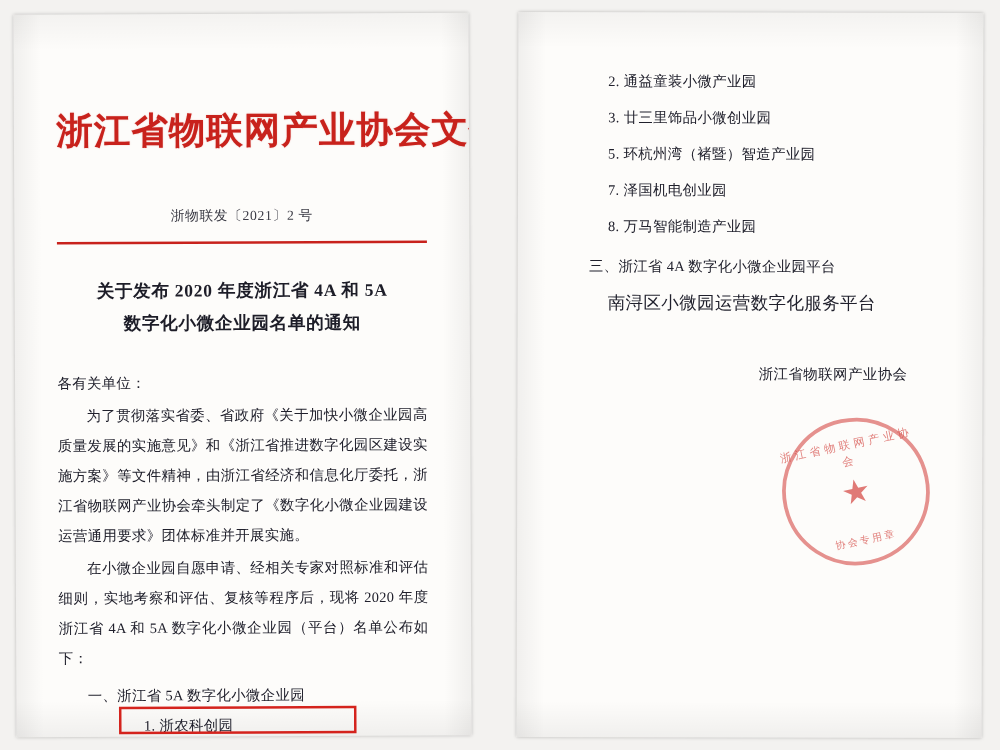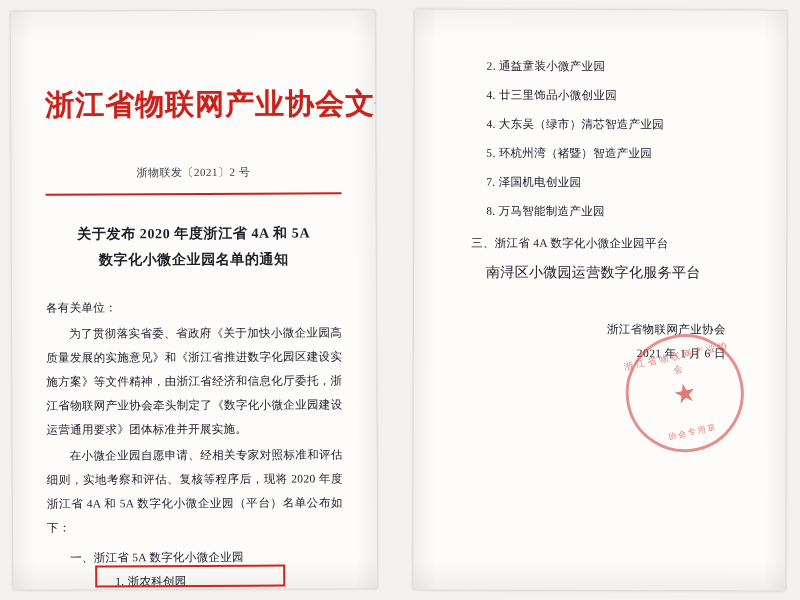--- a/index.html
+++ b/index.html
@@ -247,33 +247,31 @@
       </div>
 
     </div>
   </div>
 
   <div class="page page-right">
     <div class="page-inner">
 
       <div class="right-list">
         <p class="li">2. 通益童装小微产业园</p>
-        <p class="li">4. 廿三里饰品小微创业园</p>
-        <p class="li">4. 大东吴（绿市）清芯智造产业园</p>
+        <p class="li">3. 廿三里饰品小微创业园</p>
         <p class="li">5. 环杭州湾（褚暨）智造产业园</p>
         <p class="li">7. 泽国机电创业园</p>
         <p class="li">8. 万马智能制造产业园</p>
 
         <p class="sec-h">三、浙江省 4A 数字化小微企业园平台</p>
         <p class="sec-item">南浔区小微园运营数字化服务平台</p>
       </div>
 
       <div class="signature">
         <div>浙江省物联网产业协会</div>
-        <div>2021 年 1 月 6 日</div>
       </div>
 
       <div class="seal">
         <div class="arc-top">浙江省物联网产业协会</div>
         <div class="star">★</div>
         <div class="arc-bottom">协会专用章</div>
       </div>
 
     </div>
   </div>

